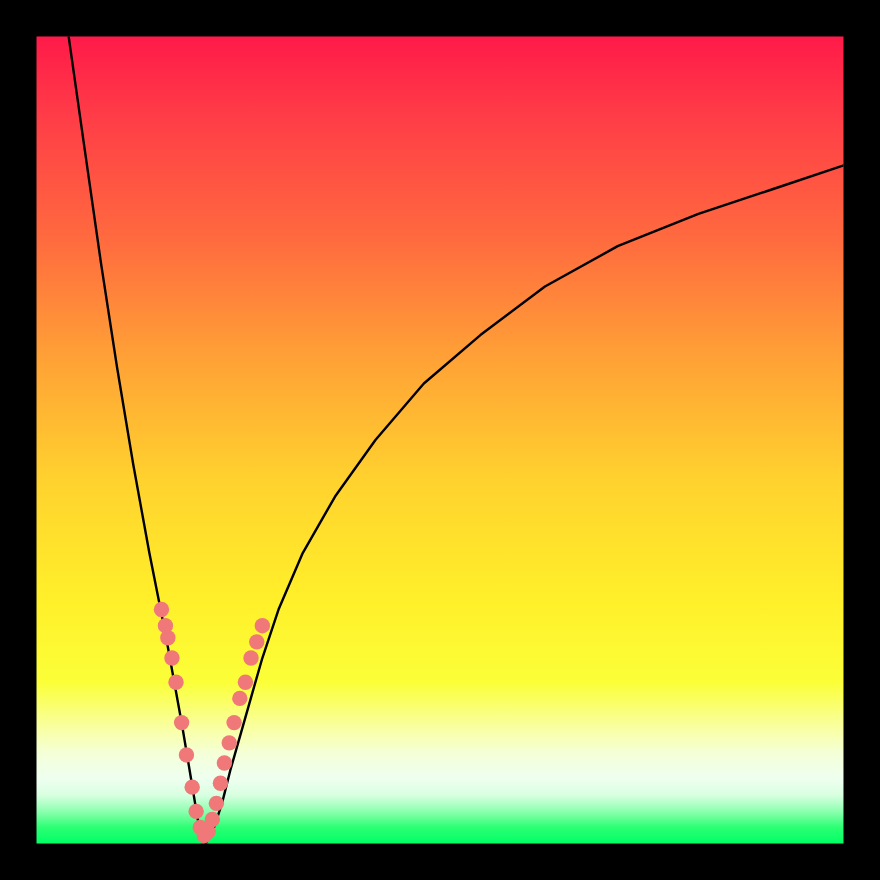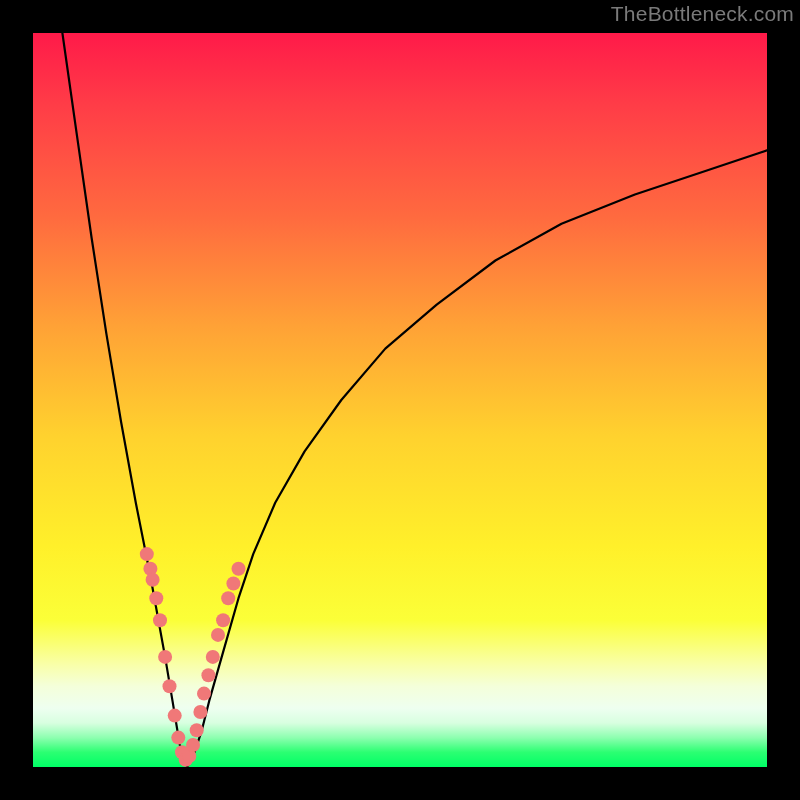--- a/index.html
+++ b/index.html
@@ -91,14 +91,13 @@
           <circle cx="175.4" cy="642.3" r="7" fill="#f07878" stroke="#d46060" stroke-width="0"></circle>
           <circle cx="179.8" cy="623.9" r="7" fill="#f07878" stroke="#d46060" stroke-width="0"></circle>
           <circle cx="185.0" cy="601.9" r="7" fill="#f07878" stroke="#d46060" stroke-width="0"></circle>
           <circle cx="190.1" cy="587.2" r="7" fill="#f07878" stroke="#d46060" stroke-width="0"></circle>
           <circle cx="195.2" cy="565.2" r="7" fill="#f07878" stroke="#d46060" stroke-width="0"></circle>
           <circle cx="200.4" cy="550.5" r="7" fill="#f07878" stroke="#d46060" stroke-width="0"></circle>
           <circle cx="205.5" cy="535.8" r="7" fill="#f07878" stroke="#d46060" stroke-width="0"></circle>
         </g>
     </svg>
   </div>
-  <div class="watermark">TheBottleneck.com</div>
 </div>
 
 </body></html>

